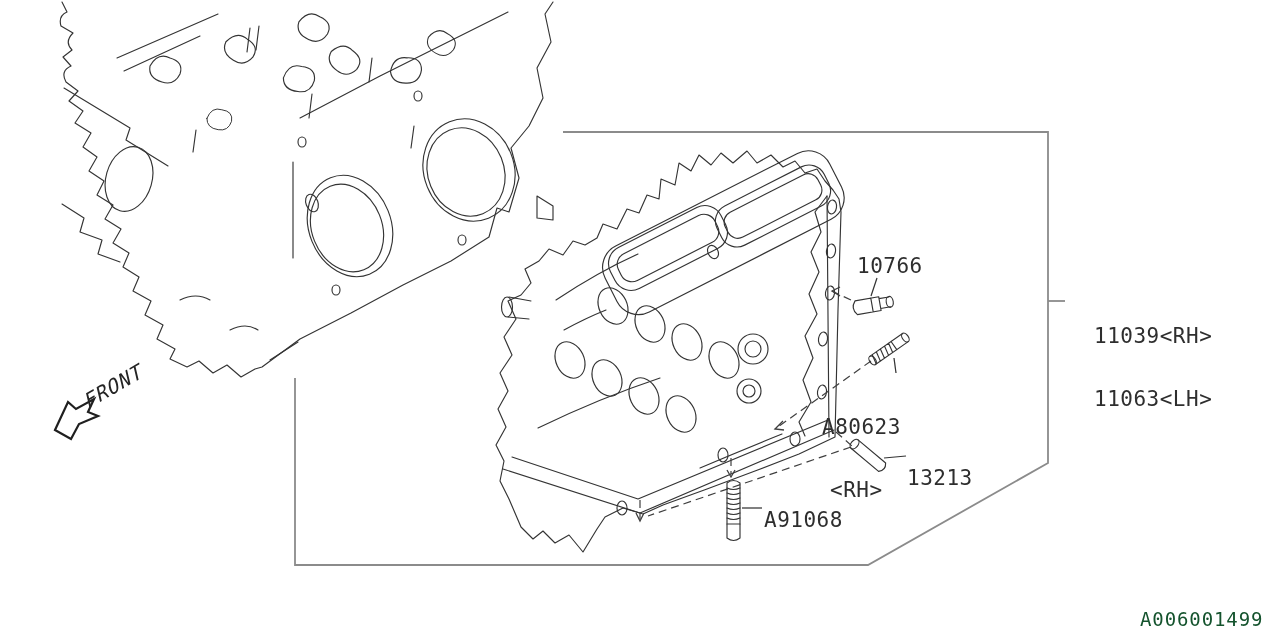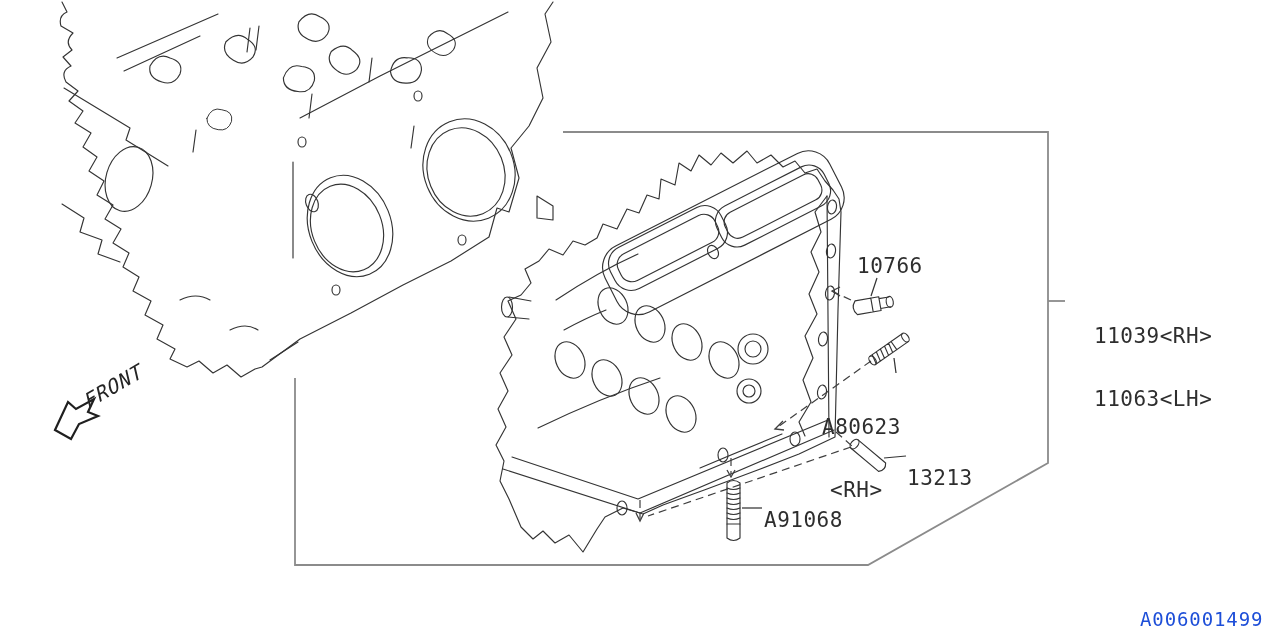--- a/index.html
+++ b/index.html
@@ -10,21 +10,21 @@
   .frame{stroke:#8b8b8b;stroke-width:1.8;fill:none;stroke-linejoin:miter;}
   .dash{stroke:#3f3f3f;stroke-width:1.2;fill:none;stroke-dasharray:8 5;}
   .arrowhead{stroke:#3f3f3f;stroke-width:1.3;fill:none;stroke-dasharray:none;}
   .leader{stroke:#343434;stroke-width:1.25;fill:none;}
   .lbl{position:absolute;font-size:21px;color:#2e2e2e;letter-spacing:0.5px;
        white-space:pre;line-height:21px;cursor:default;}
   .lbl span{display:block;}
   #lbl-a80623 span.l2{margin-left:8px;}
   #lbl-front{font-size:20px;font-style:italic;letter-spacing:1px;
              transform-origin:0 50%;transform:rotate(-30deg) skewX(-6deg);color:#242424;}
-  #doc-id{position:absolute;font-size:19px;letter-spacing:0.9px;color:#1d4ed8;}
+  #doc-id{position:absolute;font-size:19px;letter-spacing:0.9px;color:#14532d;}
 </style>
 </head>
 <body>
 
 <div id="page">
 
 <svg width="1280" height="640" viewBox="0 0 1280 640">
   <defs>
     <path id="blob" d="M0,8 q8,-14 20,-8 q14,4 10,16 q-6,12 -18,8 q-14,-4 -12,-16 z"></path>
   </defs>

